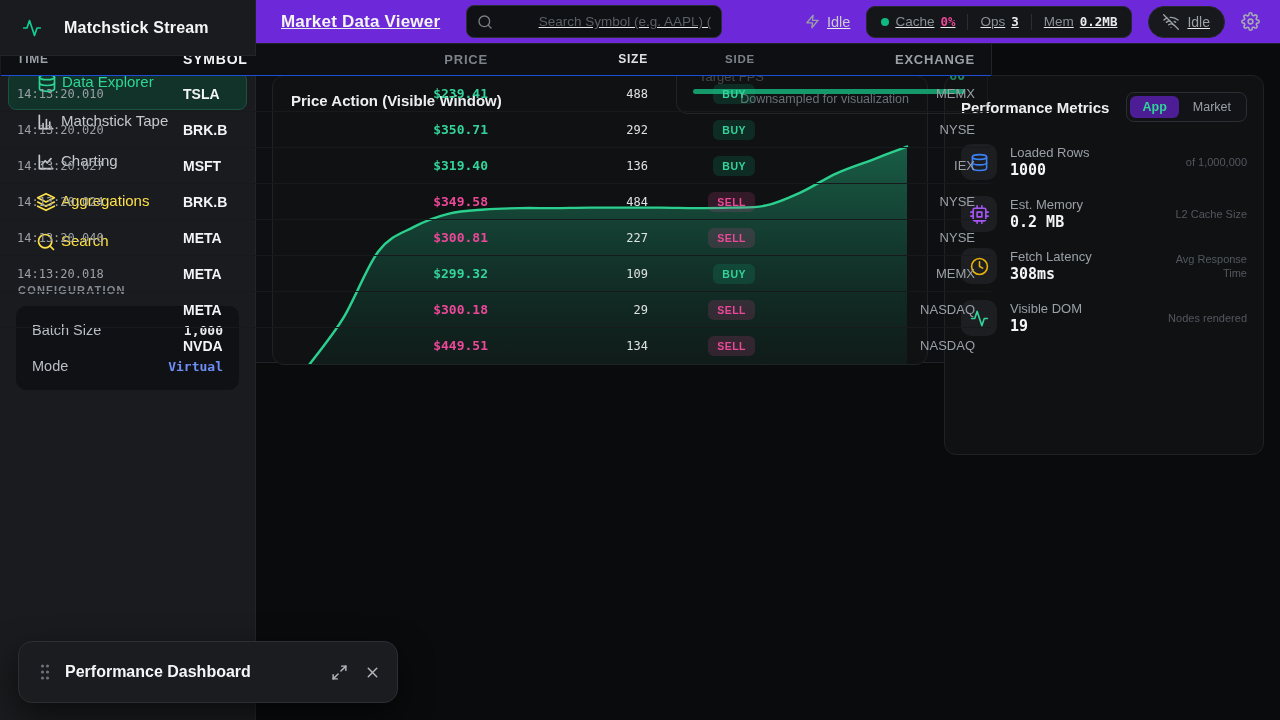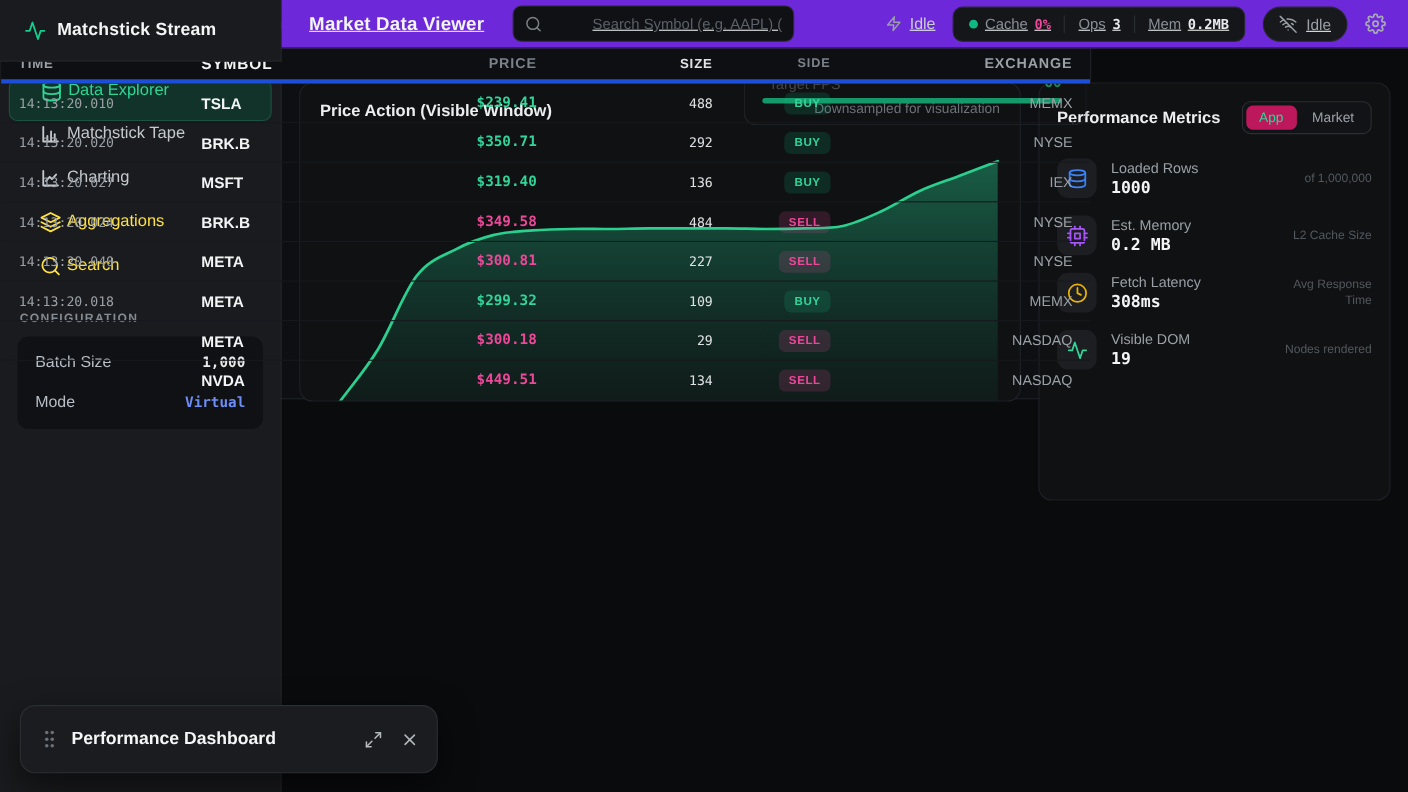--- a/index.html
+++ b/index.html
@@ -8,21 +8,21 @@
     position:relative; width:1280px; height:720px; overflow:hidden;
     background:#0a0b0d; font-family:"Liberation Sans", sans-serif;
     color:#e8eaec; -webkit-font-smoothing:antialiased;
   }
   .mono { font-family:"DejaVu Sans Mono", monospace; }
 
   
   .topbar { position:absolute; top:0; left:0; width:1280px; height:56px; display:flex; z-index:5; }
   .topbar-left {
     width:256px; height:56px; background:#1a1b1e; border-right:1px solid #232528;
-    border-bottom:1px solid #232528; display:flex; align-items:center; padding-left:22px; gap:10px;
+    border-bottom:1px solid #232528; display:flex; align-items:center; padding-left:22px; gap:22px;
   }
   .brand-name { font-size:16px; font-weight:bold; color:#f4f5f7; letter-spacing:.2px; }
   .topbar-main {
     flex:1; height:44px; background:#6d28d9; border-bottom:1px solid #202327;
     display:flex; align-items:center; padding:0 20px 0 25px;text-decoration:underline;
   }
   .page-title { font-size:17px; font-weight:bold; color:#f2f4f6; letter-spacing:.2px; }
   .searchbox {
     margin-left:26px; width:256px; height:33px; background:#101114; border:1px solid #2b2e33;
     border-radius:8px; display:flex; align-items:center; padding:0 10px; gap:8px;
@@ -78,21 +78,21 @@
   .chart-head { position:relative; z-index:2; display:flex; justify-content:space-between; padding:16px 18px 0; }
   .chart-title { font-size:15px; font-weight:bold; color:#eceef0; }
   .chart-note { font-size:12.5px; color:#6b7177; }
   .chart-svg { position:absolute; left:0; top:0; width:656px; height:290px; z-index:1; }
 
   .metrics-panel { left:944px; top:75px; width:320px; height:380px; z-index:1; }
   .metrics-head { display:flex; align-items:center; justify-content:space-between; padding:16px 16px 14px; }
   .metrics-title { font-size:15px; font-weight:bold; color:#eceef0; }
   .toggle { display:flex; align-items:center; background:#121316; border:1px solid #2b2e33; border-radius:8px; padding:3px; gap:2px; }
   .toggle-opt { font-size:12.5px; padding:4px 12px; border-radius:6px; color:#9aa0a6; cursor:pointer; }
-  .toggle-opt.on { background:#be185d; color:#2dd695; font-weight:normal; }
+  .toggle-opt.on { background:#4c1d95; color:#2dd695; font-weight:bold; }
   .metric-row { display:flex; align-items:center; padding:0 16px; height:52px; }
   .metric-tile {
     width:36px; height:36px; border-radius:10px; background:#1c1e22;
     display:flex; align-items:center; justify-content:center; margin-right:13px; flex:0 0 auto;
   }
   .metric-texts { display:flex; flex-direction:column; gap:1px; }
   .metric-label { font-size:13px; color:#9aa0a6; }
   .metric-value { font-size:15px; font-weight:bold; color:#f3f4f6; }
   .metric-note { margin-left:auto; width:90px; text-align:right; font-size:11px; line-height:1.3; color:#53585e; }
 
@@ -102,21 +102,21 @@
   .showing { font-size:12px; color:#c6cbd0; }
   .tc-sep { width:1px; height:18px; background:#2a2d32; margin:0 16px; }
   .agg-label { font-size:13px; color:#8a9097; margin-right:10px; }
   .select {
     height:27px; display:flex; align-items:center; gap:8px; padding:0 11px;
     background:#17191c; border:1px solid #2e3136; border-radius:8px;
     font-size:13px; font-weight:bold; color:#f0f2f4; cursor:pointer;
   }
   .legend { margin-left:auto; display:flex; align-items:center; gap:16px; font-size:13px; color:#9aa0a6; }
   .legend-item { display:flex; align-items:center; gap:7px; }
-  .thead { height:33px; display:flex; align-items:center; padding:0 16px; border-bottom:4px solid #1d4ed8; position:relative; z-index:3; background:#0d0f12; }
+  .thead { height:33px; display:flex; align-items:center; padding:0 16px; border-bottom:1px solid #1d4ed8; position:relative; z-index:3; background:#0d0f12; }
   .th { font-size:11.5px; font-weight:bold; letter-spacing:.8px; color:#7c828a; }
   .trow { height:36px; display:flex; align-items:center; padding:0 16px; border-bottom:1px solid #17191d; position:relative; z-index:2; }
   .c-time { width:166px; font-size:12px; color:#9aa0a6; }
   .c-sym  { width:150px; font-size:14px; font-weight:bold; color:#f2f4f6; }
   .c-price{ width:155px; text-align:right; font-size:13px; font-weight:bold; }
   .c-size { width:160px; text-align:right; font-size:12px; color:#dfe2e5; }
   .c-side { width:107px; display:flex; justify-content:flex-end; }
   .c-exch { flex:1; text-align:right; font-size:13px; color:#9aa0a6; }
   .up { color:#34d399; } .down { color:#ec4899; }
   .badge {

